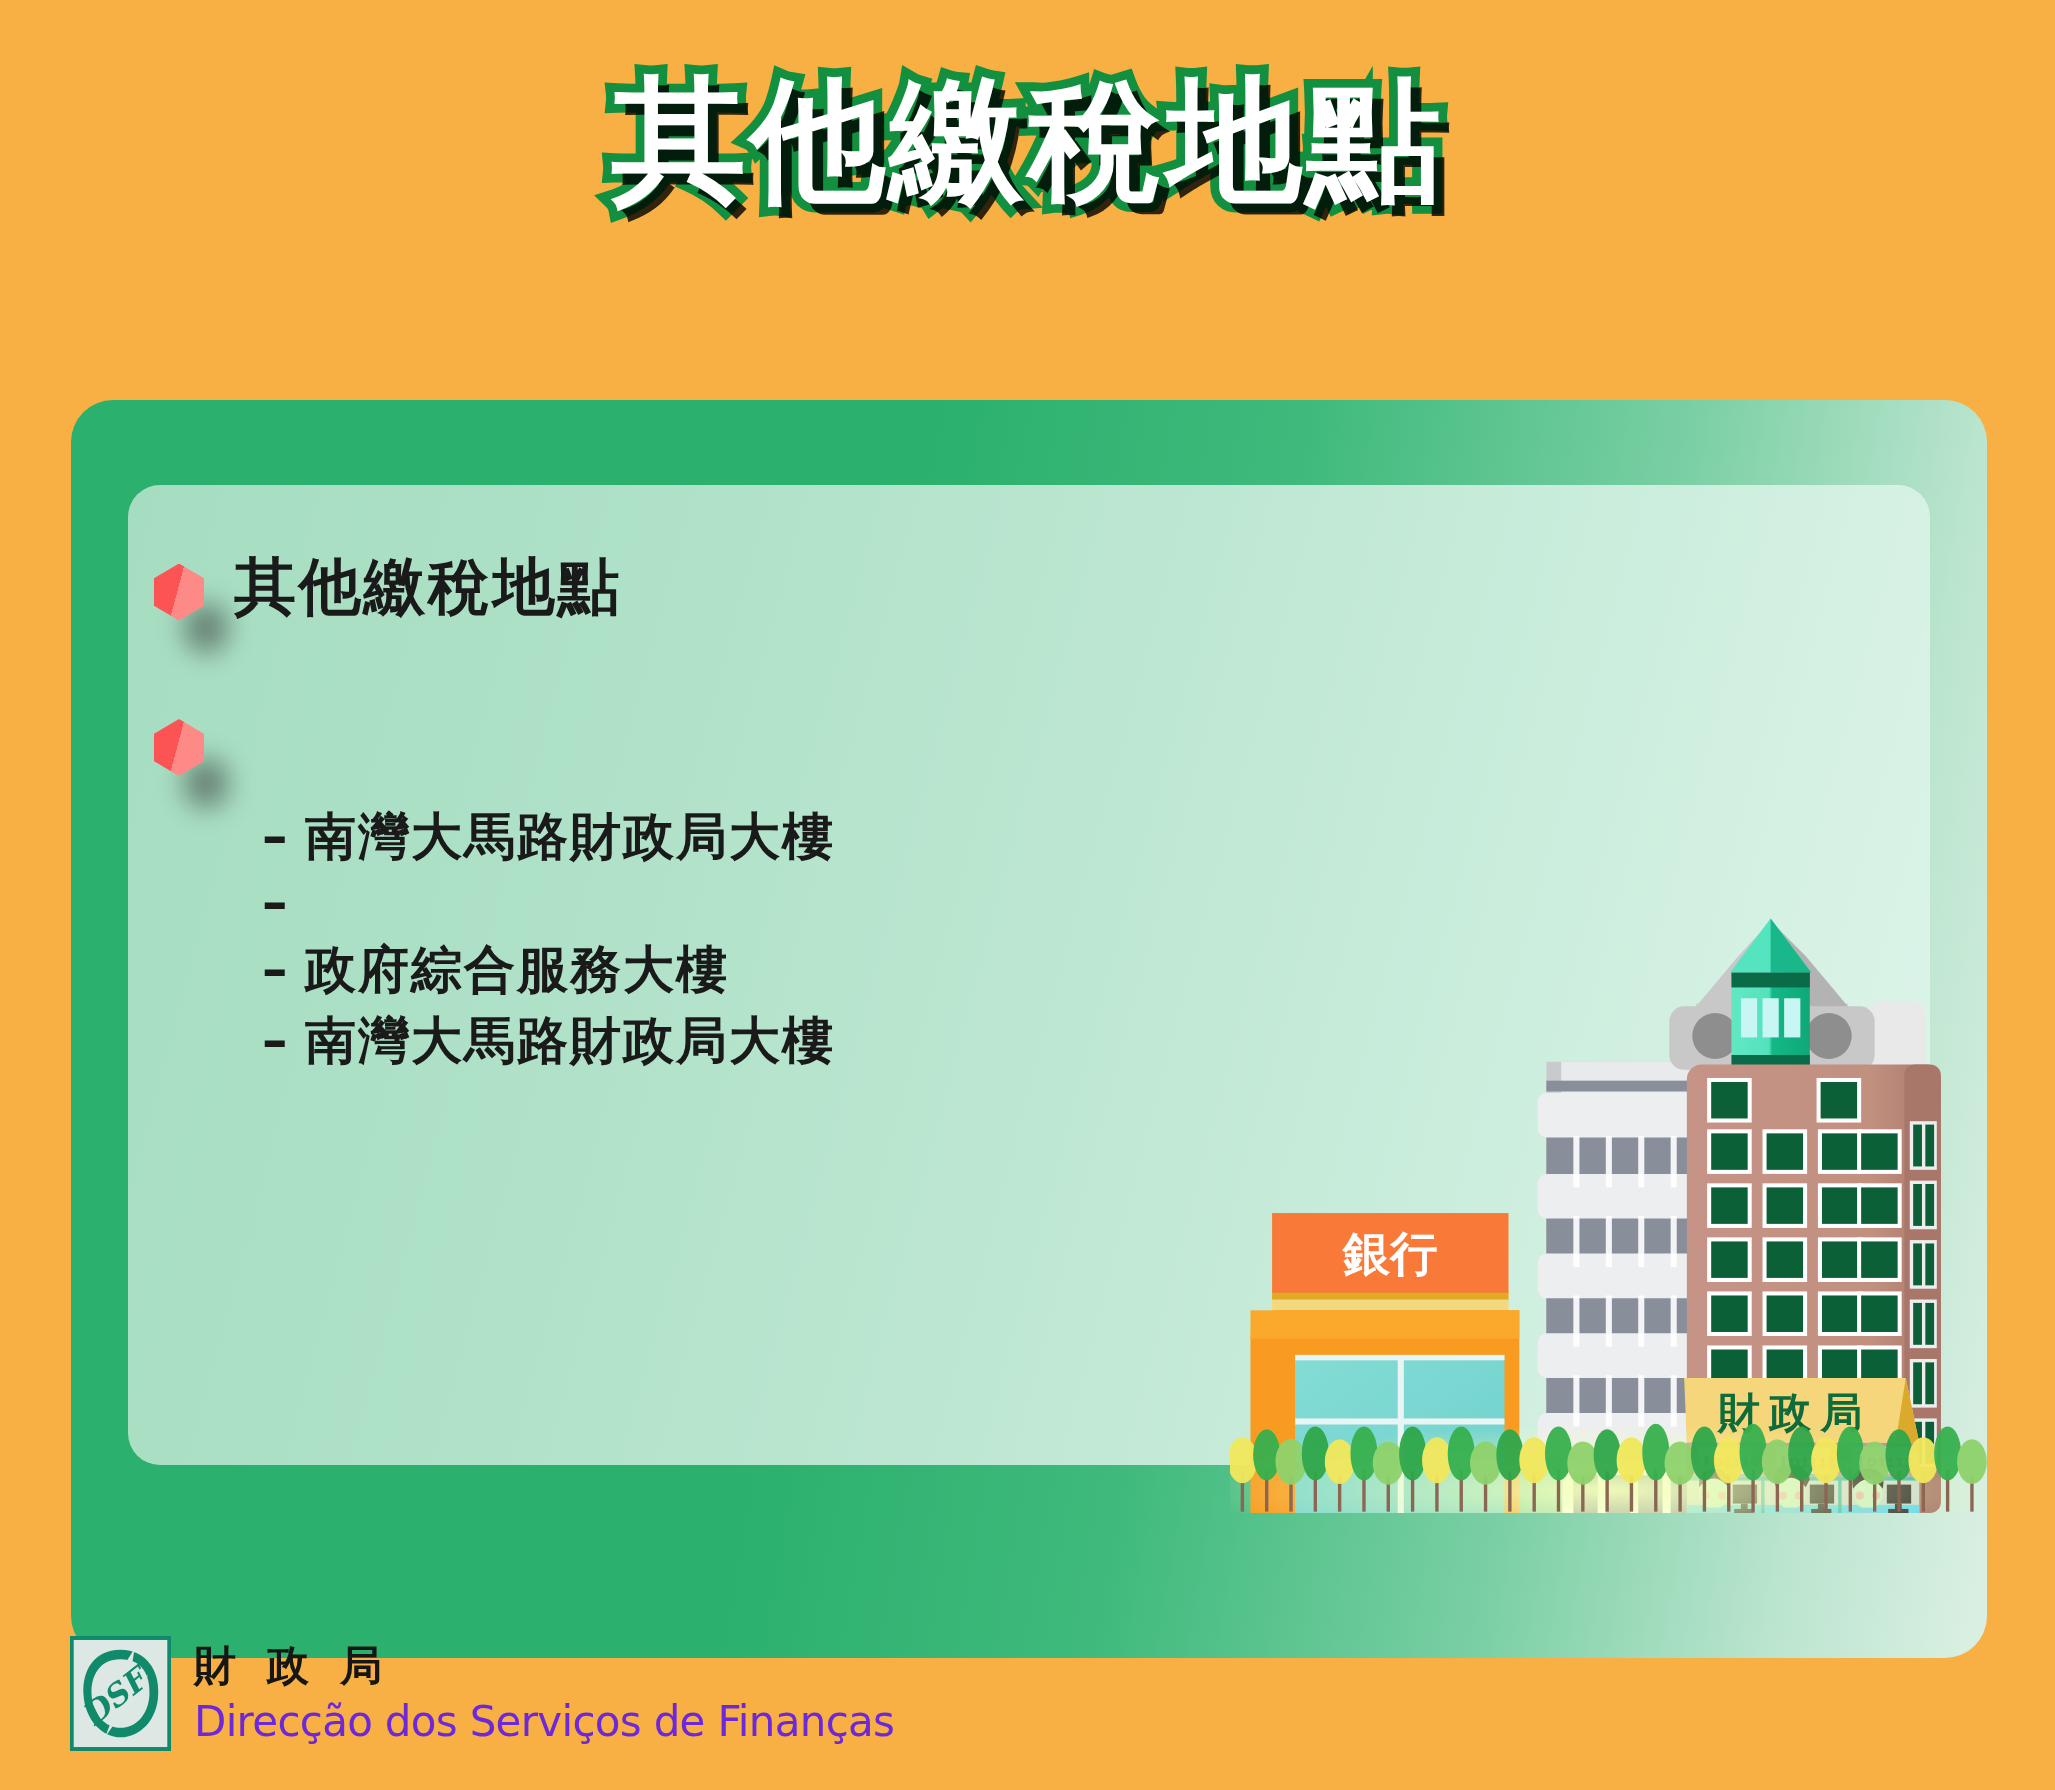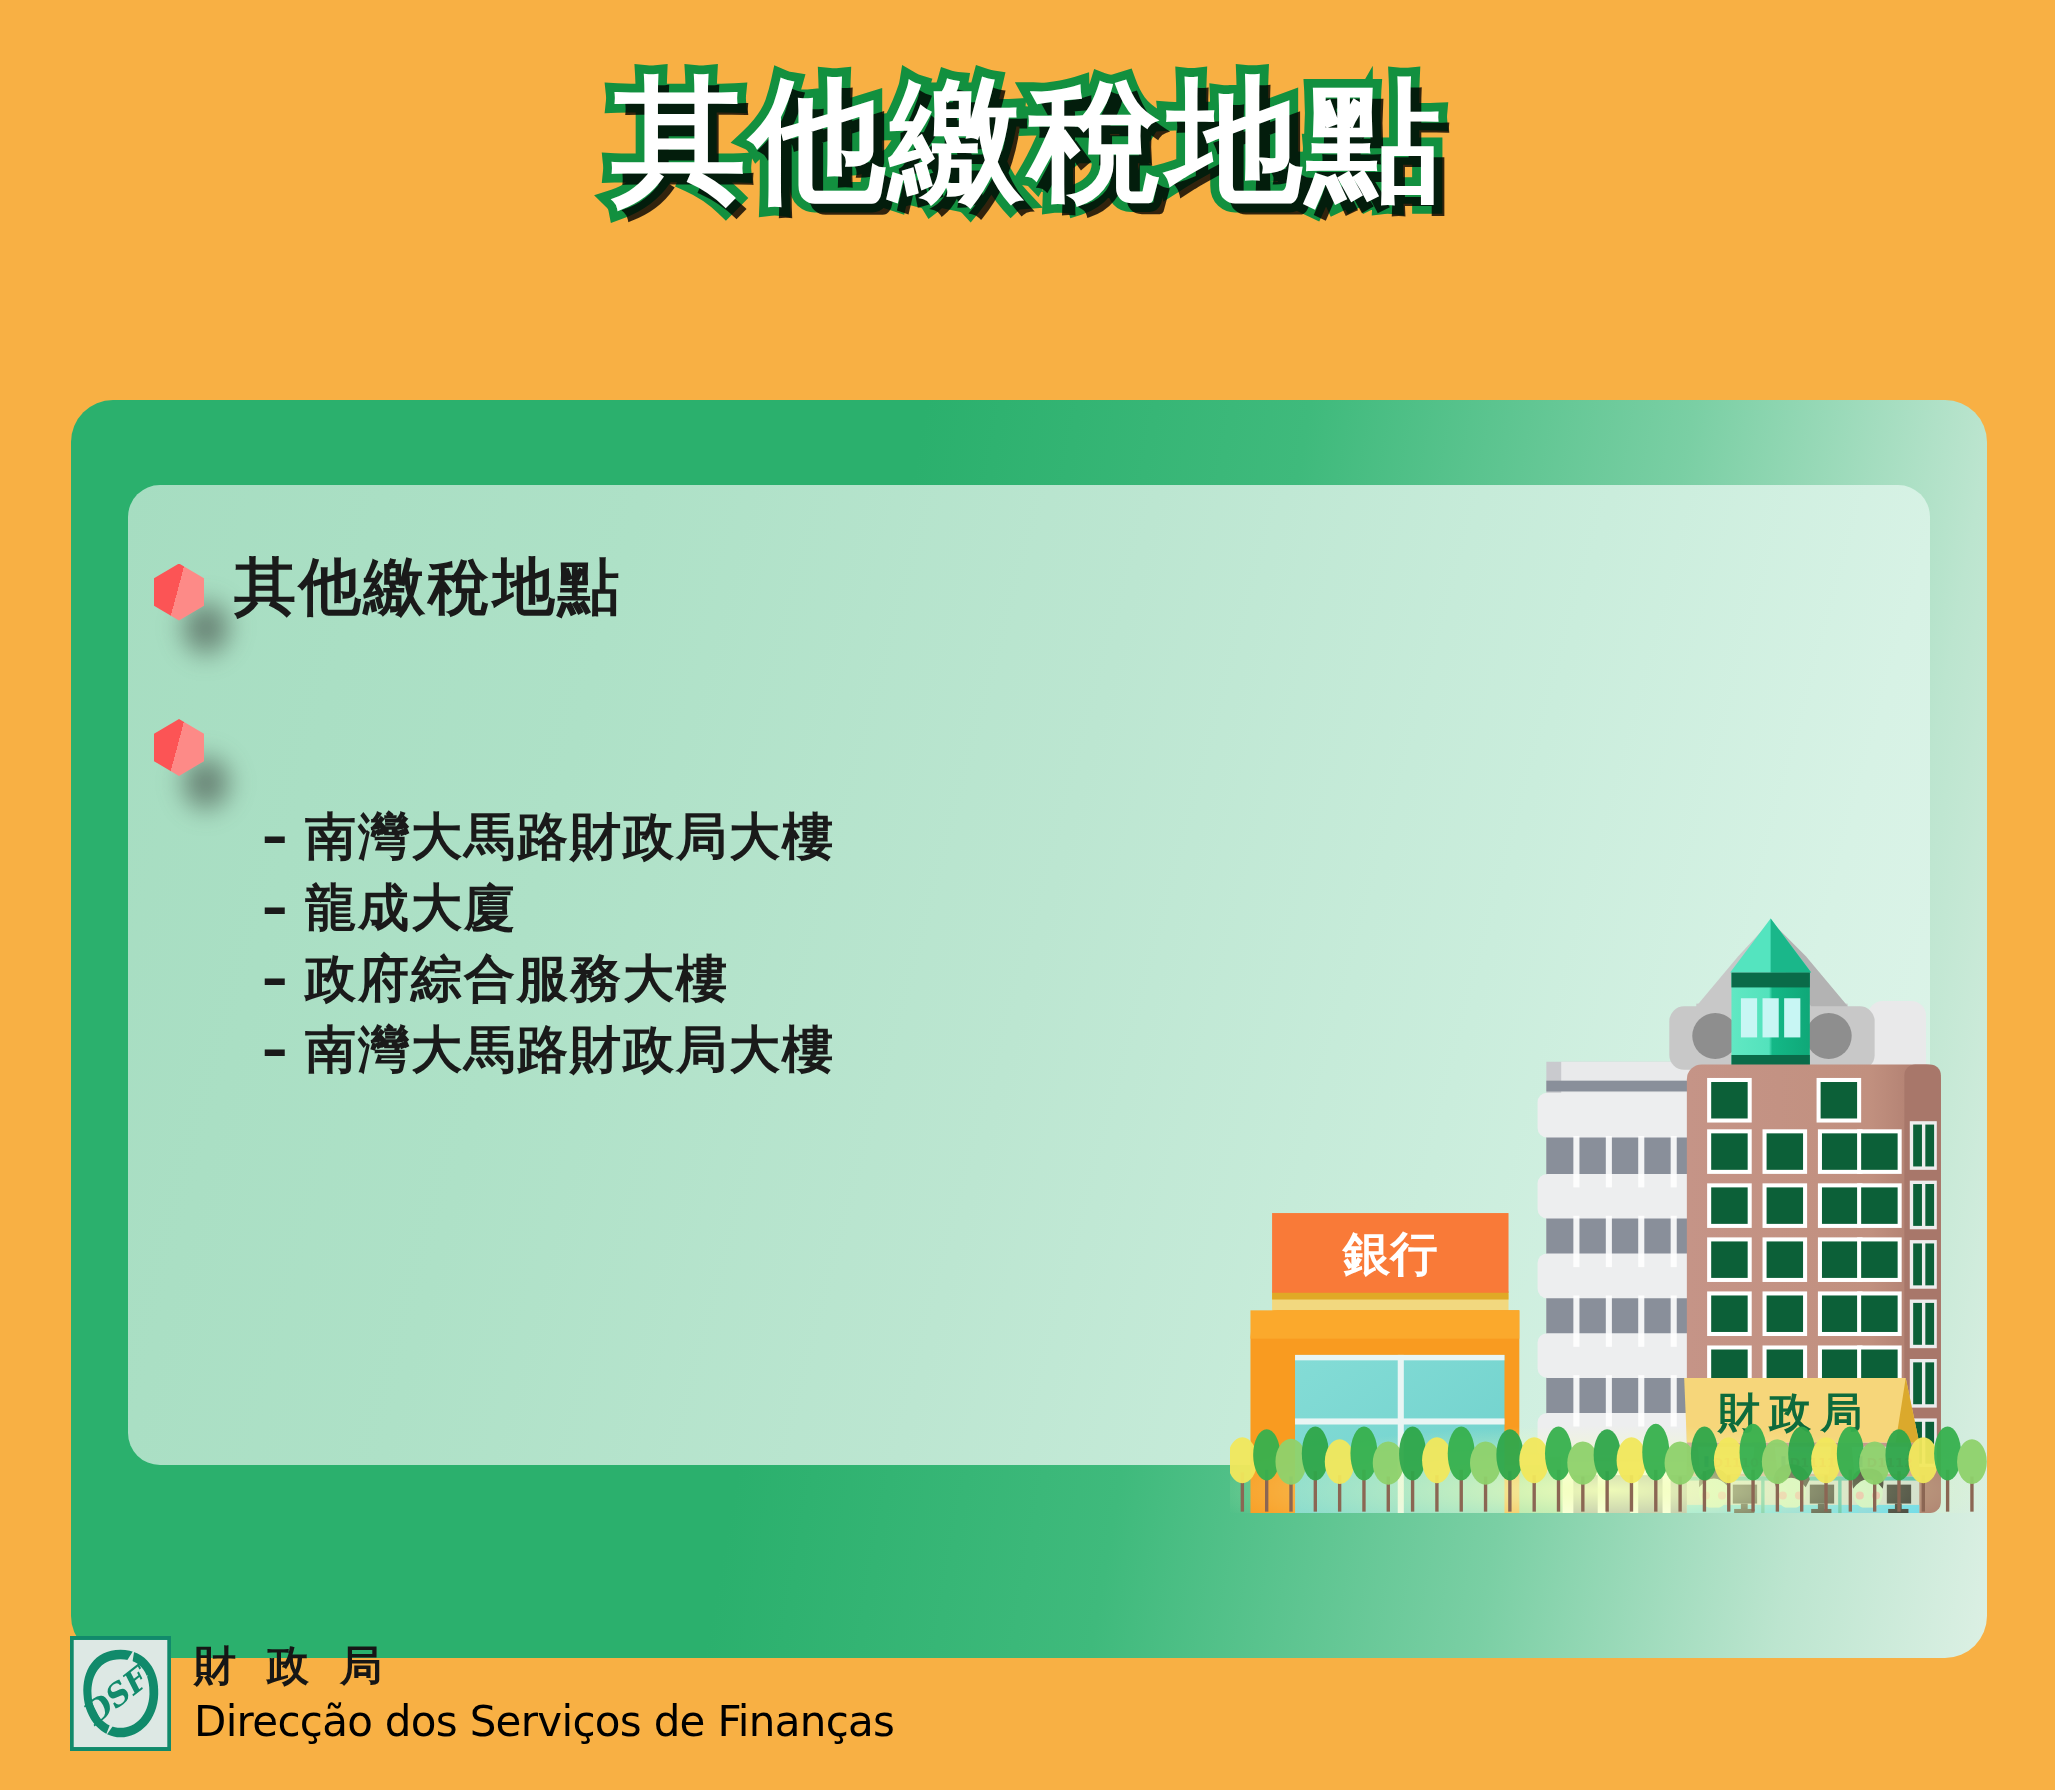--- a/index.html
+++ b/index.html
@@ -160,21 +160,21 @@
     font-size: 42px;
     font-weight: 700;
     color: #161616;
     letter-spacing: 31px;
     line-height: 1.22;
   }
   #footer-pt {
     font-family: "DejaVu Sans", "Liberation Sans", sans-serif;
     font-size: 42px;
     font-weight: 400;
-    color: #000000;
+    color: #6d28d9;
     letter-spacing: -0.7px;
     line-height: 1.22;
     margin-top: 4px;
     text-align: right;
   }
 </style>
 </head>
 <body>
 
 <div id="title-wrap">
@@ -204,21 +204,20 @@
     </span>
   </div>
 
   <div id="sub-list">
     <div class="sub-row">
       <span class="sub-dash">–</span>
       <span class="sub-text">南灣大馬路財政局大樓</span>
     </div>
     <div class="sub-row">
       <span class="sub-dash">–</span>
-      <span class="sub-text">龍成大廈</span>
     </div>
     <div class="sub-row">
       <span class="sub-dash">–</span>
       <span class="sub-text">政府綜合服務大樓</span>
     </div>
     <div class="sub-row">
       <span class="sub-dash">–</span>
       <span class="sub-text">南灣大馬路財政局大樓</span>
     </div>
   </div>

